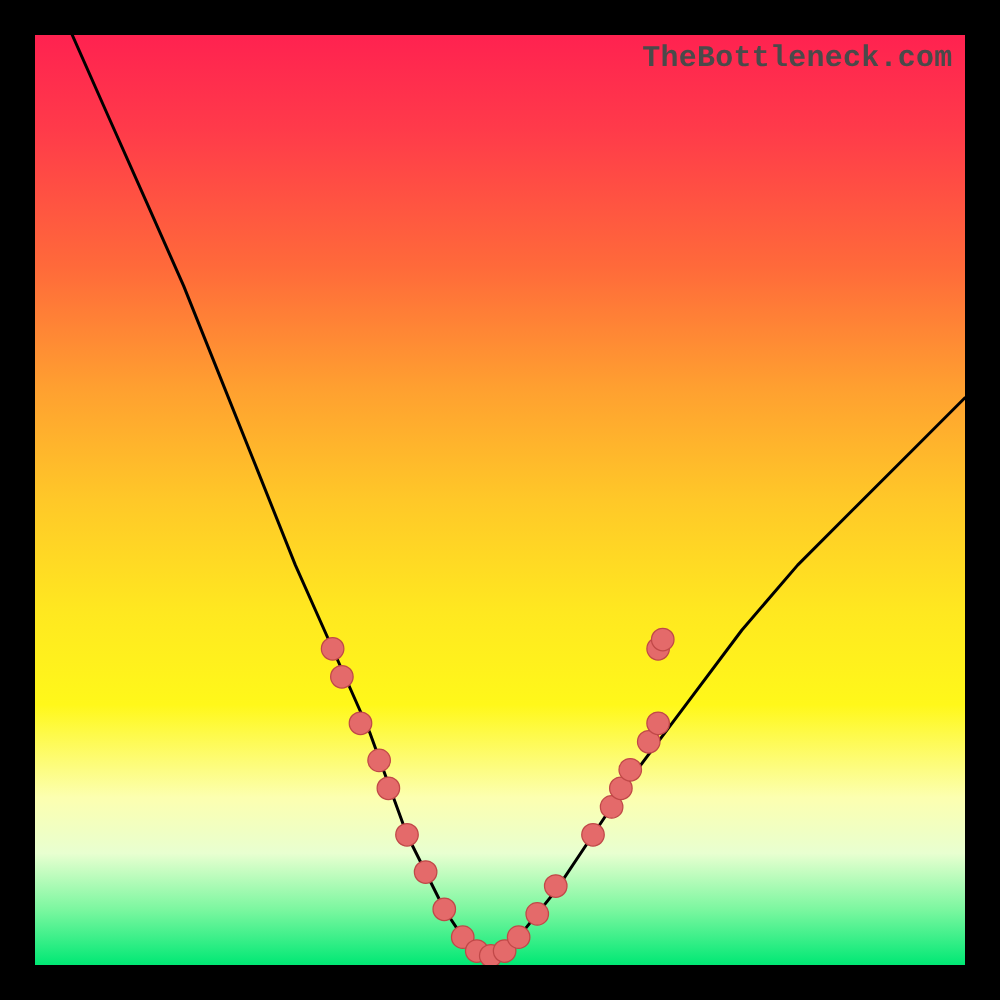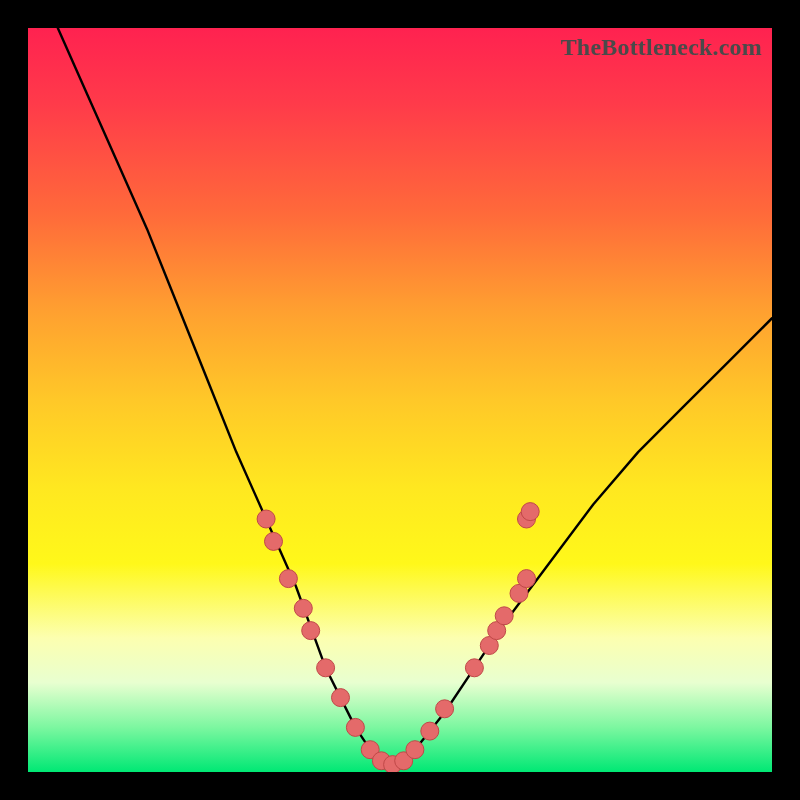--- a/index.html
+++ b/index.html
@@ -26,21 +26,21 @@
       #fff81a 72%,
       #fcffb0 82%,
       #e8ffd0 88%,
       #7cf7a0 94%,
       #00e874 100%);
   }
   .watermark {
     position: absolute;
     top: 6px;
     right: 10px;
-    font-family: Liberation Serif, serif;
+    font-family: Liberation Mono, monospace;
     font-size: 24px;
     font-weight: 600;
     color: #4a4a4a;
     letter-spacing: 0.2px;
   }
   svg.curve {
     position: absolute;
     left: 0;
     top: 0;
     width: 744px;

